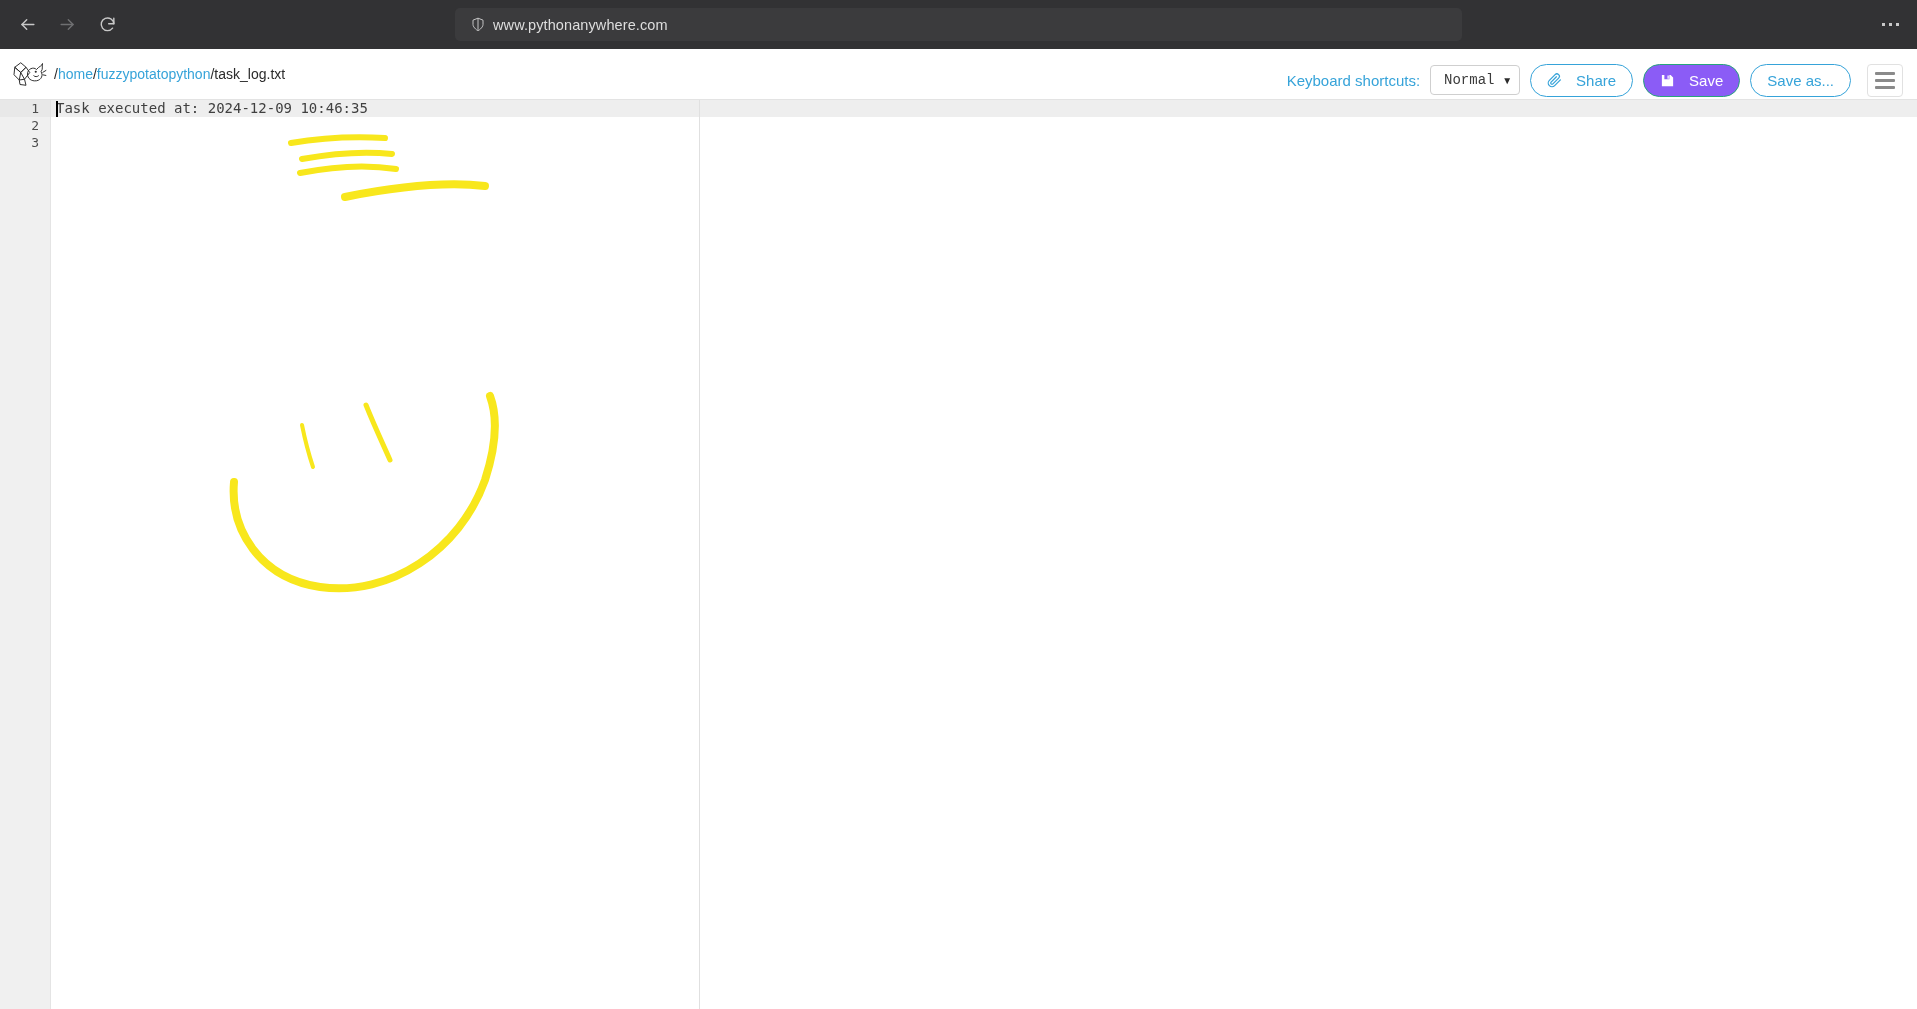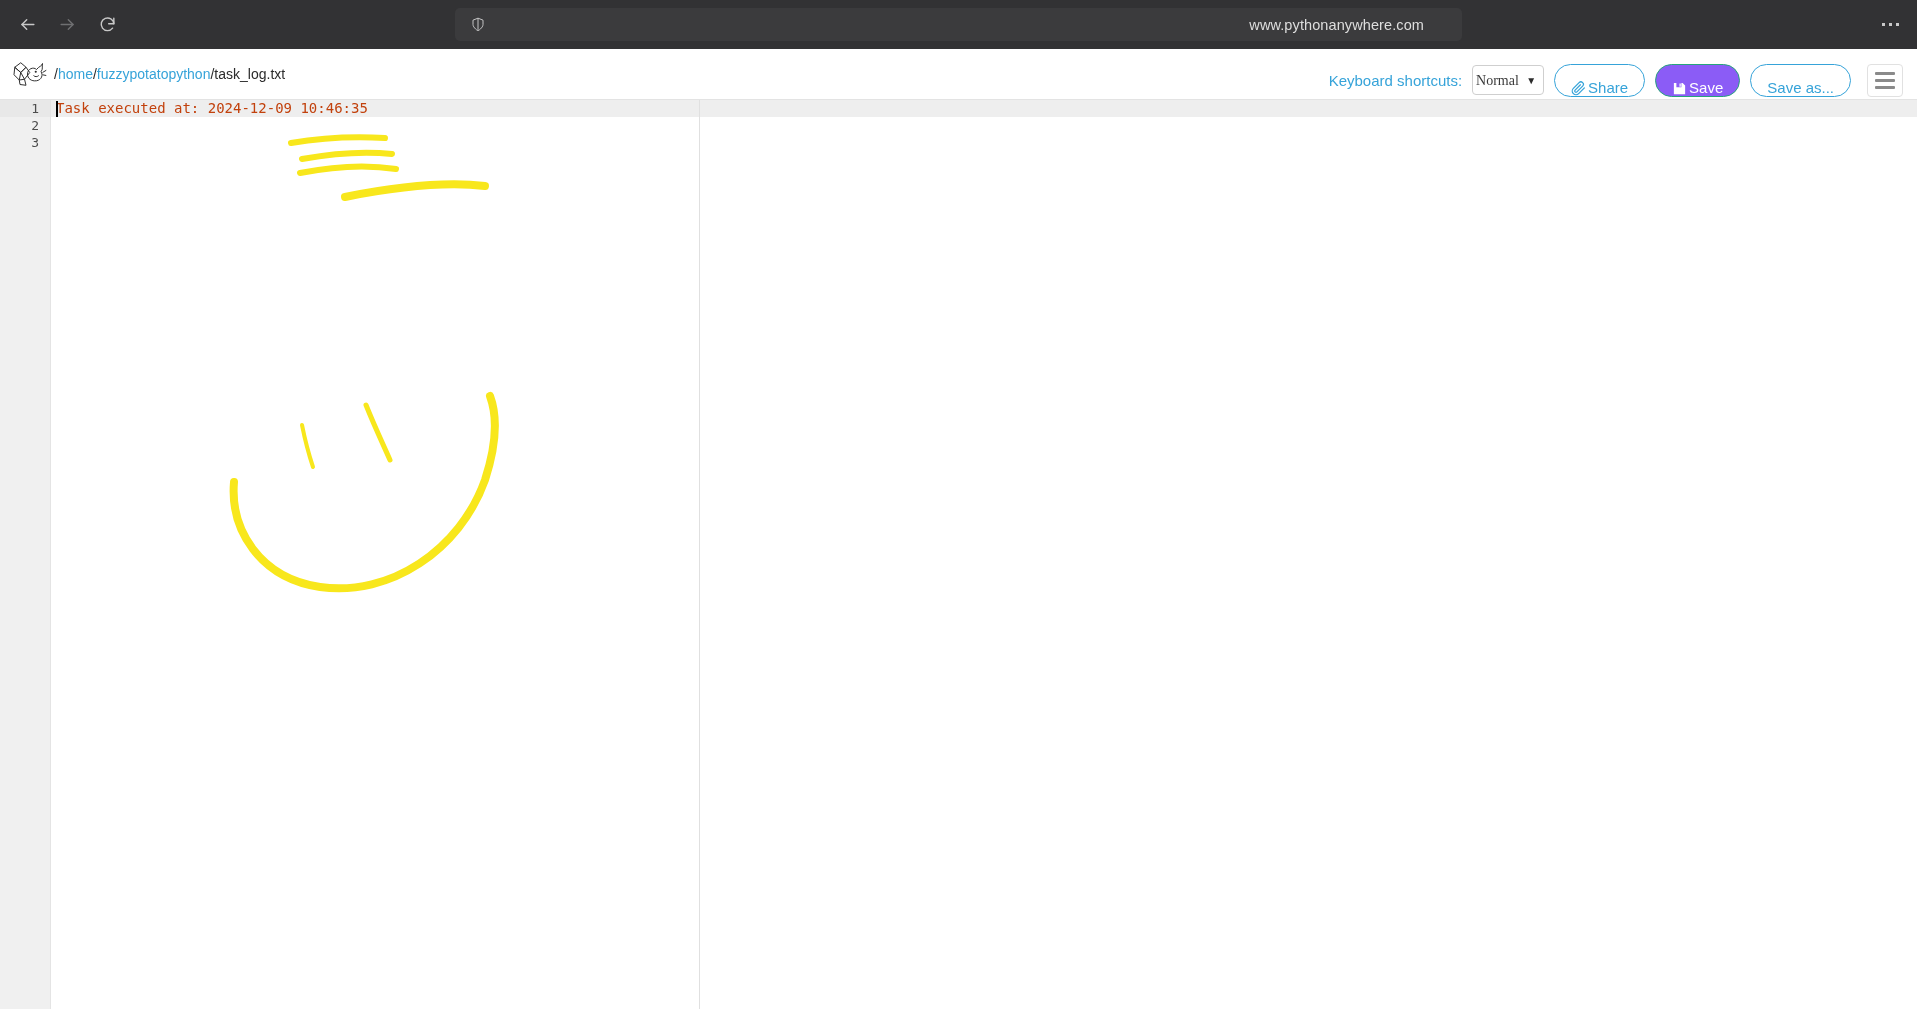--- a/index.html
+++ b/index.html
@@ -45,21 +45,21 @@
     align-items: center;
   }
   .shield-icon {
     width: 30px; height: 33px;
     display:flex; align-items:center; justify-content:center;
     color: #c5c5c6;
     margin-left: 8px;
   }
   .url-text {
     flex: 1;
-    text-align: right;
+    text-align: left;
     color: #dedede;
     font-size: 14.5px;
     letter-spacing: 0.1px;
     padding-right: 38px;
   }
   .chrome-menu {
     position: absolute;
     right: 10px;
     top: 8px;
     width: 34px; height: 33px;
@@ -112,38 +112,38 @@
     white-space: nowrap;
   }
   .kb-select {
     appearance: none;
     -webkit-appearance: none;
     border: 1px solid #cfcfcf;
     border-radius: 4px;
     background: #fff;
     color: #3a3a3a;
     font-size: 14px;
-    font-family: Liberation Serif, serif;
-    padding: 5px 24px 5px 3px;
+    font-family: Liberation Mono, monospace;
+    padding: 5px 24px 5px 13px;
     height: 30px;
   }
   .select-wrap { position: relative; display: inline-block; }
   .select-wrap .caret {
     position: absolute;
     right: 8px; top: 50%;
     transform: translateY(-50%);
     pointer-events: none;
     color: #2b2b2b;
     font-size: 10px;
   }
 
   .btn {
     display: inline-flex;
-    align-items: flex-end;
-    gap: 2px;
+    align-items: center;
+    gap: 14px;
     height: 33px;
     padding: 0 16px;
     border-radius: 17px;
     font-size: 15px;
     border: 1px solid #36a3d9;
     background: #ffffff;
     color: #36a3d9;
     white-space: nowrap;
     cursor: pointer;
     font-family: "Liberation Sans", sans-serif;
@@ -211,21 +211,21 @@
     top: 0;
     height: 17px;
     background: #eeeeee;
   }
   .code-line {
     position: relative;
     height: 24px;
     line-height: 17px;
     font-family: "DejaVu Sans Mono", monospace;
     font-size: 14px;
-    color: #c2410c;
+    color: #404040;
     padding-left: 5px;
     white-space: pre;
   }
   .cursor {
     position: absolute;
     left: 56px;
     top: 1px;
     width: 2px;
     height: 16px;
     background: #000;

